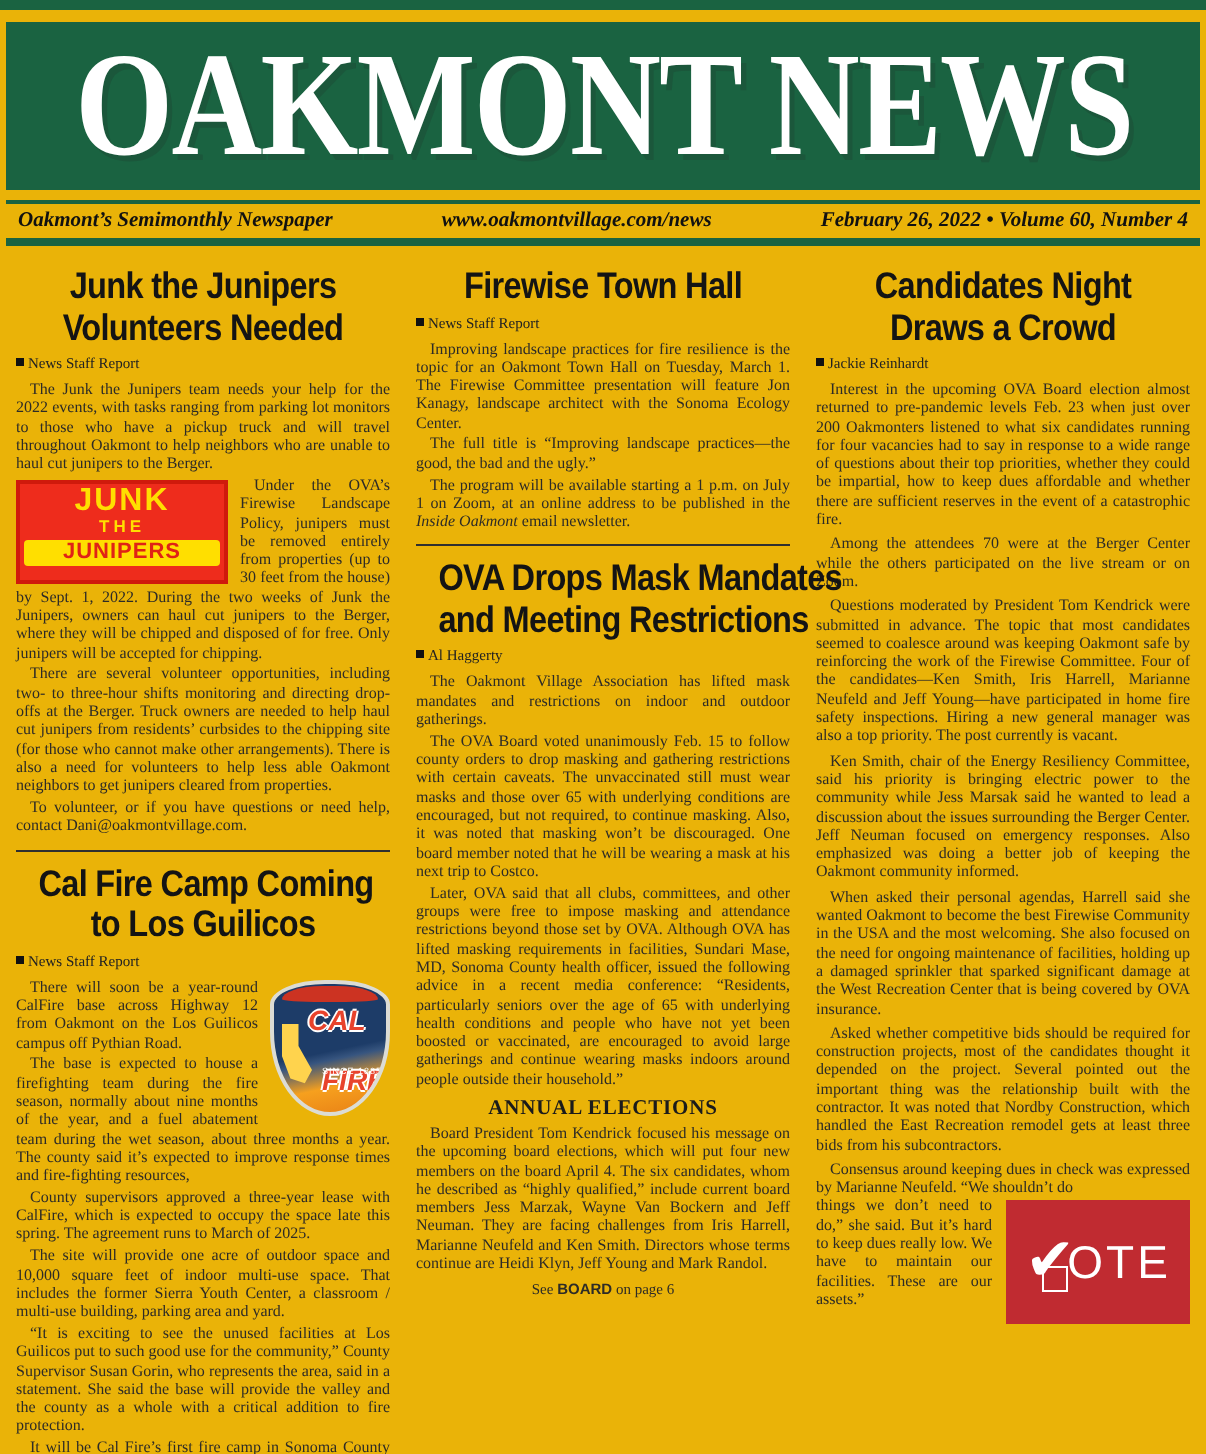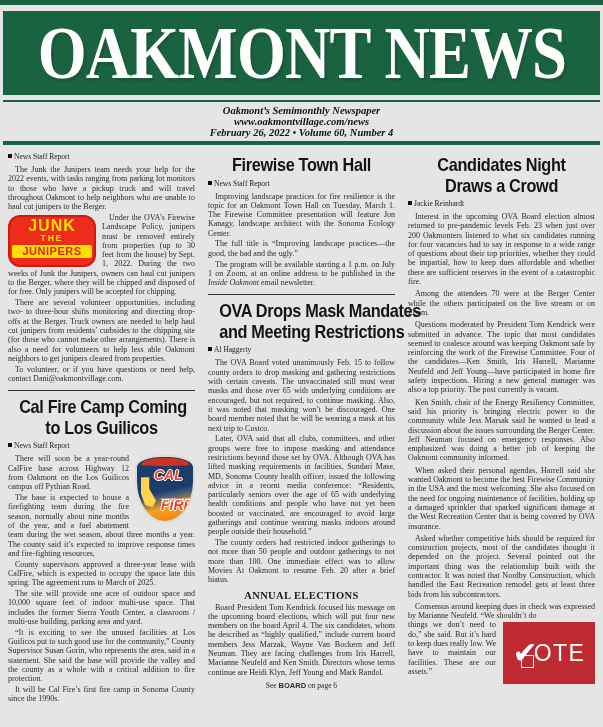--- a/index.html
+++ b/index.html
@@ -1,44 +1,44 @@
 <!DOCTYPE html>
 <html><head>
 <meta charset="utf-8">
 <style>
   html,body{margin:0;padding:0;background:#fff;}
-  .page{position:relative;width:603px;height:727px;overflow:hidden;background:#e5e5e5;
+  .page{position:relative;width:603px;height:727px;overflow:hidden;background:#eab308;
         font-family:"Liberation Serif",serif;color:#2d2b27;}
   .topbar{height:5px;background:#1a6341;}
   .mast{margin:6px 3px 0;background:#1a6341;height:84px;display:flex;align-items:center;justify-content:center;overflow:hidden;}
   .mast-title{color:#fff;font-family:"Liberation Serif",serif;font-weight:700;font-size:74px;
               transform:scaleX(0.85);letter-spacing:-1px;white-space:nowrap;
               text-shadow:3px 3px 0 rgba(30,60,45,0.30);}
   .infobar{margin:5px 3px 0;border-top:2px solid #1a6341;border-bottom:4px solid #1a6341;
-           display:flex;justify-content:space-between;align-items:center;padding:3px 6px 3px;
-           font-style:italic;font-weight:700;font-size:10.5px;color:#111;flex-direction:column;}
+           display:flex;justify-content:space-between;align-items:flex-start;padding:3px 6px 3px;
+           font-style:italic;font-weight:700;font-size:10.5px;color:#111;}
   .cols{display:flex;gap:13px;padding:4px 8px 0;}
   .col{width:187px;}
   .headline{text-align:center;font-family:"Liberation Sans",sans-serif;font-weight:700;color:#141414;margin:6px 0 2px;}
   .hl{font-size:18.5px;line-height:20.5px;letter-spacing:-0.4px;white-space:nowrap;transform:scaleX(0.88);}
   .byline{font-size:7.5px;margin:3px 0 4px;color:#222;}
   .sq{display:inline-block;width:4px;height:4px;background:#111;margin-right:2px;vertical-align:1px;}
   .p{font-size:8px;line-height:9.3px;text-align:justify;text-indent:7px;margin:0 0 1.5px;}
   .col3 .p{margin:0 0 3px;}
   .noindent{text-indent:0;}
   .subhead{text-align:center;font-weight:700;font-size:10px;margin:4px 0 2px;letter-spacing:0.2px;color:#1b1b1b;}
   .subhead2{text-align:center;font-weight:700;font-size:10.5px;margin:5px 0 2px;letter-spacing:0.4px;color:#1b1b1b;}
   .rule{border-top:1.5px solid #2f2f2f;margin:7px 0 1px;}
   .jump{text-align:center;font-size:7.5px;margin-top:4px;}
   .jump .bd{font-family:"Liberation Sans",sans-serif;font-weight:700;}
   .ital{font-style:italic;}
 
   
-  .junklogo{float:left;width:88px;height:52px;margin:2px 6px 1px 0;background:#ee2c1c;
-            border:2px solid #cf1a0c;border-radius:12px;box-sizing:border-box;text-align:center;
+  .junklogo{float:left;width:106px;height:52px;margin:2px 6px 1px 0;background:#ee2c1c;
+            border:2px solid #cf1a0c;border-radius:0;box-sizing:border-box;text-align:center;
             font-family:"Liberation Sans",sans-serif;font-weight:700;padding-top:1px;}
   .junk-l1{color:#ffdf00;font-size:16px;line-height:16px;letter-spacing:1px;}
   .junk-l2{color:#ffdf00;font-size:8.5px;line-height:9px;letter-spacing:2px;}
   .junk-l3{background:#ffdf00;color:#e02316;font-size:11px;line-height:13px;margin:2px 2px 0;
            border-radius:2px;letter-spacing:0.5px;}
 
   
   .calfire{float:right;width:60px;height:68px;margin:1px 0 2px 6px;position:relative;
            background:linear-gradient(168deg,#1d3c68 0%,#1d3c68 52%,#37557f 58%,#f6a01e 76%,#e87f15 100%);
            border:2px solid #dcdcd4;box-sizing:border-box;
@@ -76,20 +76,24 @@
   <div class="infobar">
     <span>Oakmont’s Semimonthly Newspaper</span>
     <span>www.oakmontvillage.com/news</span>
     <span>February 26, 2022 • Volume 60, Number 4</span>
   </div>
 
   <div class="cols">
 
     <div class="col">
       <div class="article">
+        <div class="headline">
+          <div class="hl">Junk the Junipers</div>
+          <div class="hl">Volunteers Needed</div>
+        </div>
         <div class="byline"><span class="sq"></span><span>News Staff Report</span></div>
         <div class="p">The Junk the Junipers team needs your help for the 2022 events, with tasks ranging from parking lot monitors to those who have a pickup truck and will travel throughout Oakmont to help neighbors who are unable to haul cut junipers to the Berger.</div>
         <div>
           <div class="junklogo">
             <div class="junk-l1">JUNK</div>
             <div class="junk-l2">THE</div>
             <div class="junk-l3">JUNIPERS</div>
           </div>
           <div class="p">Under the OVA’s Firewise Landscape Policy, junipers must be removed entirely from properties (up to 30 feet from the house) by Sept. 1, 2022. During the two weeks of Junk the Junipers, owners can haul cut junipers to the Berger, where they will be chipped and disposed of for free. Only junipers will be accepted for chipping.</div>
           <div class="p">There are several volunteer opportunities, including two- to three-hour shifts monitoring and directing drop-offs at the Berger. Truck owners are needed to help haul cut junipers from residents’ curbsides to the chipping site (for those who cannot make other arrangements). There is also a need for volunteers to help less able Oakmont neighbors to get junipers cleared from properties.</div>
@@ -135,23 +139,23 @@
       </div>
 
       <div class="rule"></div>
 
       <div class="article">
         <div class="headline">
           <div class="hl">OVA Drops Mask Mandates</div>
           <div class="hl">and Meeting Restrictions</div>
         </div>
         <div class="byline"><span class="sq"></span><span>Al Haggerty</span></div>
+        <div class="p">The Oakmont Village Association has lifted mask mandates and restrictions on indoor and outdoor gatherings.</div>
         <div class="p">The OVA Board voted unanimously Feb. 15 to follow county orders to drop masking and gathering restrictions with certain caveats. The unvaccinated still must wear masks and those over 65 with underlying conditions are encouraged, but not required, to continue masking. Also, it was noted that masking won’t be discouraged. One board member noted that he will be wearing a mask at his next trip to Costco.</div>
         <div class="p">Later, OVA said that all clubs, committees, and other groups were free to impose masking and attendance restrictions beyond those set by OVA. Although OVA has lifted masking requirements in facilities, Sundari Mase, MD, Sonoma County health officer, issued the following advice in a recent media conference: “Residents, particularly seniors over the age of 65 with underlying health conditions and people who have not yet been boosted or vaccinated, are encouraged to avoid large gatherings and continue wearing masks indoors around people outside their household.”</div>
-        <div class="p">The county orders had restricted indoor gatherings to not more than 50 people and outdoor gatherings to not more than 100. One immediate effect was to allow Movies At Oakmont to resume Feb. 20 after a brief hiatus.</div>
         <div class="subhead2">ANNUAL ELECTIONS</div>
         <div class="p">Board President Tom Kendrick focused his message on the upcoming board elections, which will put four new members on the board April 4. The six candidates, whom he described as “highly qualified,” include current board members Jess Marzak, Wayne Van Bockern and Jeff Neuman. They are facing challenges from Iris Harrell, Marianne Neufeld and Ken Smith. Directors whose terms continue are Heidi Klyn, Jeff Young and Mark Randol.</div>
         <div class="jump"><span>See </span><span class="bd">BOARD</span><span> on page 6</span></div>
       </div>
     </div>
 
     <div class="col col3">
       <div class="article">
         <div class="headline">
           <div class="hl">Candidates Night</div>

